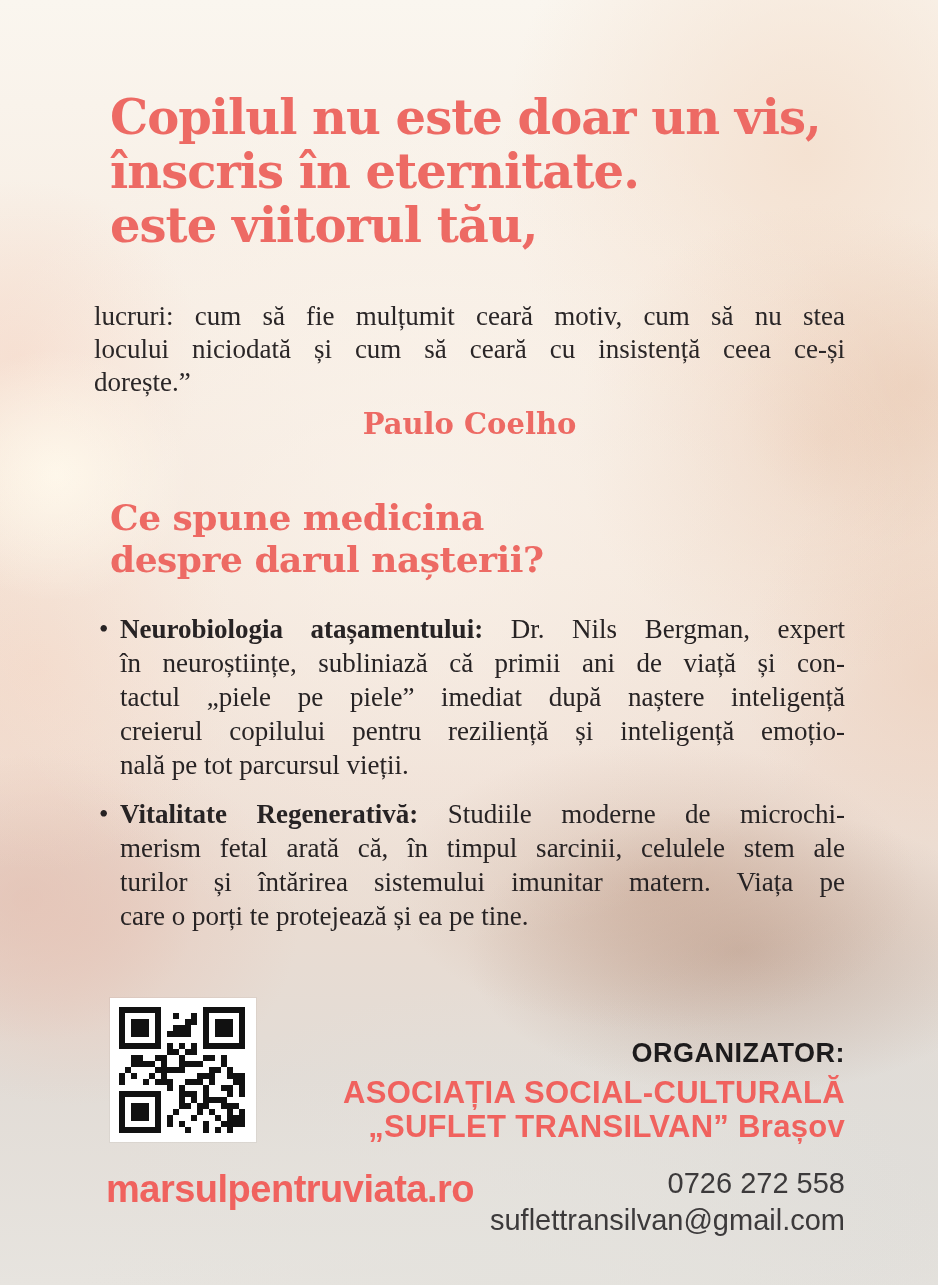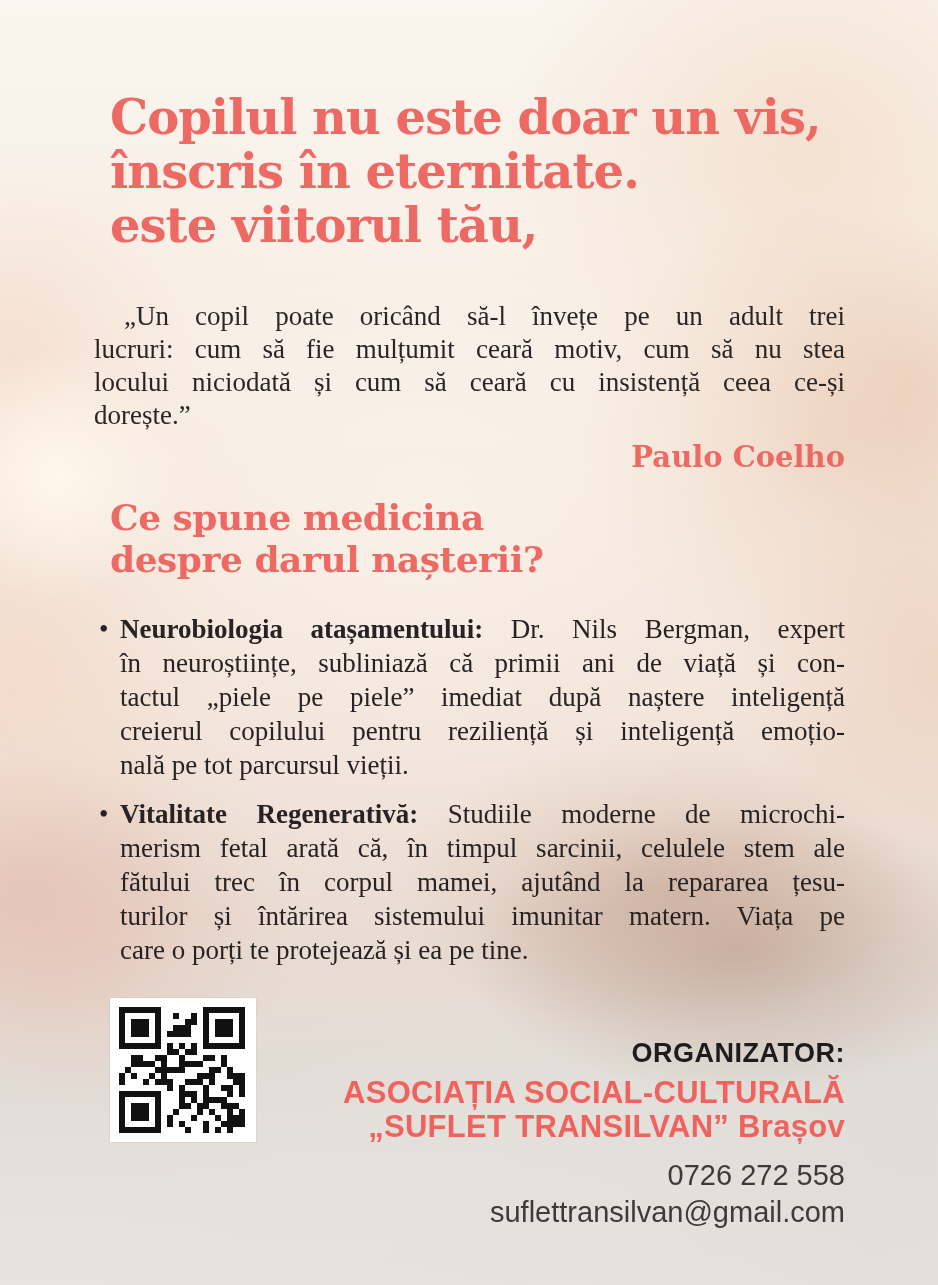--- a/index.html
+++ b/index.html
@@ -33,21 +33,21 @@
     color:#ed6a64;
   }
   .quote{
     position:absolute;left:94px;top:300px;width:751px;
     font-size:27px;line-height:33px;color:#2a2627;
   }
   .jline{text-align:justify;text-align-last:justify;}
   .jline.end{text-align-last:left;}
   .quote .indent{padding-left:30px;}
   .attribution{
-    text-align:right;margin-top:9px;
+    text-align:center;margin-top:9px;
     font-family:"DejaVu Serif", serif;font-weight:700;
     font-size:29px;color:#ed6a64;
   }
   .section-heading{
     position:absolute;left:110px;top:496px;
     font-family:"DejaVu Serif", serif;font-weight:700;
     font-size:36px;line-height:42px;letter-spacing:-0.5px;
     color:#ed6a64;
   }
   .bullets{position:absolute;left:94px;top:612px;width:751px;
@@ -64,36 +64,35 @@
     position:absolute;left:106px;top:1168px;
     font-family:"Liberation Sans", sans-serif;font-weight:700;
     font-size:38px;color:#f0625e;letter-spacing:-0.5px;
   }
   .org-block{
     position:absolute;right:93px;top:1038px;text-align:right;
     font-family:"Liberation Sans", sans-serif;
   }
   .org-label{font-weight:700;font-size:27px;color:#1d1b1c;margin-bottom:7px;letter-spacing:0.5px;}
   .org-name{font-weight:700;font-size:31px;line-height:34px;color:#f0625e;letter-spacing:0.3px;}
-  .org-phone{font-size:29px;line-height:37px;color:#3c3a3b;margin-top:13px;}
+  .org-phone{font-size:29px;line-height:37px;color:#3c3a3b;margin-top:21px;}
   .org-email{font-size:29px;line-height:36px;color:#3c3a3b;}
 </style>
 </head>
 <body>
 
 <div class="page">
 
   <div class="headline">
     <div>Copilul nu este doar un vis,</div>
     <div>înscris în eternitate.</div>
     <div>este viitorul tău,</div>
   </div>
 
   <div class="quote">
-    <div class="jline indent">„Un copil poate oricând să-l învețe pe un adult trei</div>
     <div class="jline">lucruri: cum să fie mulțumit ceară motiv, cum să nu stea</div>
     <div class="jline">locului niciodată și cum să ceară cu insistență ceea ce-și</div>
     <div class="jline end">dorește.”</div>
     <div class="attribution">Paulo Coelho</div>
   </div>
 
   <div class="section-heading">
     <div>Ce spune medicina</div>
     <div>despre darul nașterii?</div>
   </div>
@@ -106,21 +105,20 @@
       <div class="jline">în neuroștiințe, subliniază că primii ani de viață și con-</div>
       <div class="jline">tactul „piele pe piele” imediat după naștere inteligență</div>
       <div class="jline">creierul copilului pentru reziliență și inteligență emoțio-</div>
       <div class="jline end">nală pe tot parcursul vieții.</div>
     </div>
 
     <div class="bullet">
       <span class="dot">•</span>
       <div class="jline"><span class="lead">Vitalitate Regenerativă:</span><span> Studiile moderne de microchi-</span></div>
       <div class="jline">merism fetal arată că, în timpul sarcinii, celulele stem ale</div>
-      <div class="jline">fătului trec în corpul mamei, ajutând la repararea țesu-</div>
       <div class="jline">turilor și întărirea sistemului imunitar matern. Viața pe</div>
       <div class="jline end">care o porți te protejează și ea pe tine.</div>
     </div>
 
   </div>
 
   <div class="qr-box">
     <svg id="qrsvg" width="126" height="126" viewBox="0 0 126 126" fill="#111111">
         <rect x="0" y="0" width="6" height="6"></rect>
         <rect x="6" y="0" width="6" height="6"></rect>
@@ -330,20 +328,21 @@
         <rect x="24" y="120" width="6" height="6"></rect>
         <rect x="30" y="120" width="6" height="6"></rect>
         <rect x="36" y="120" width="6" height="6"></rect>
         <rect x="66" y="120" width="6" height="6"></rect>
         <rect x="84" y="120" width="6" height="6"></rect>
         <rect x="96" y="120" width="6" height="6"></rect>
         <rect x="108" y="120" width="6" height="6"></rect>
       </svg>
   </div>
 
+  <div class="website">marsulpentruviata.ro</div>
 
   <div class="org-block">
     <div class="org-label">ORGANIZATOR:</div>
     <div class="org-name">ASOCIAȚIA SOCIAL-CULTURALĂ</div>
     <div class="org-name">„SUFLET TRANSILVAN” Brașov</div>
     <div class="org-phone">0726 272 558</div>
     <div class="org-email">suflettransilvan@gmail.com</div>
   </div>
 
 </div>

